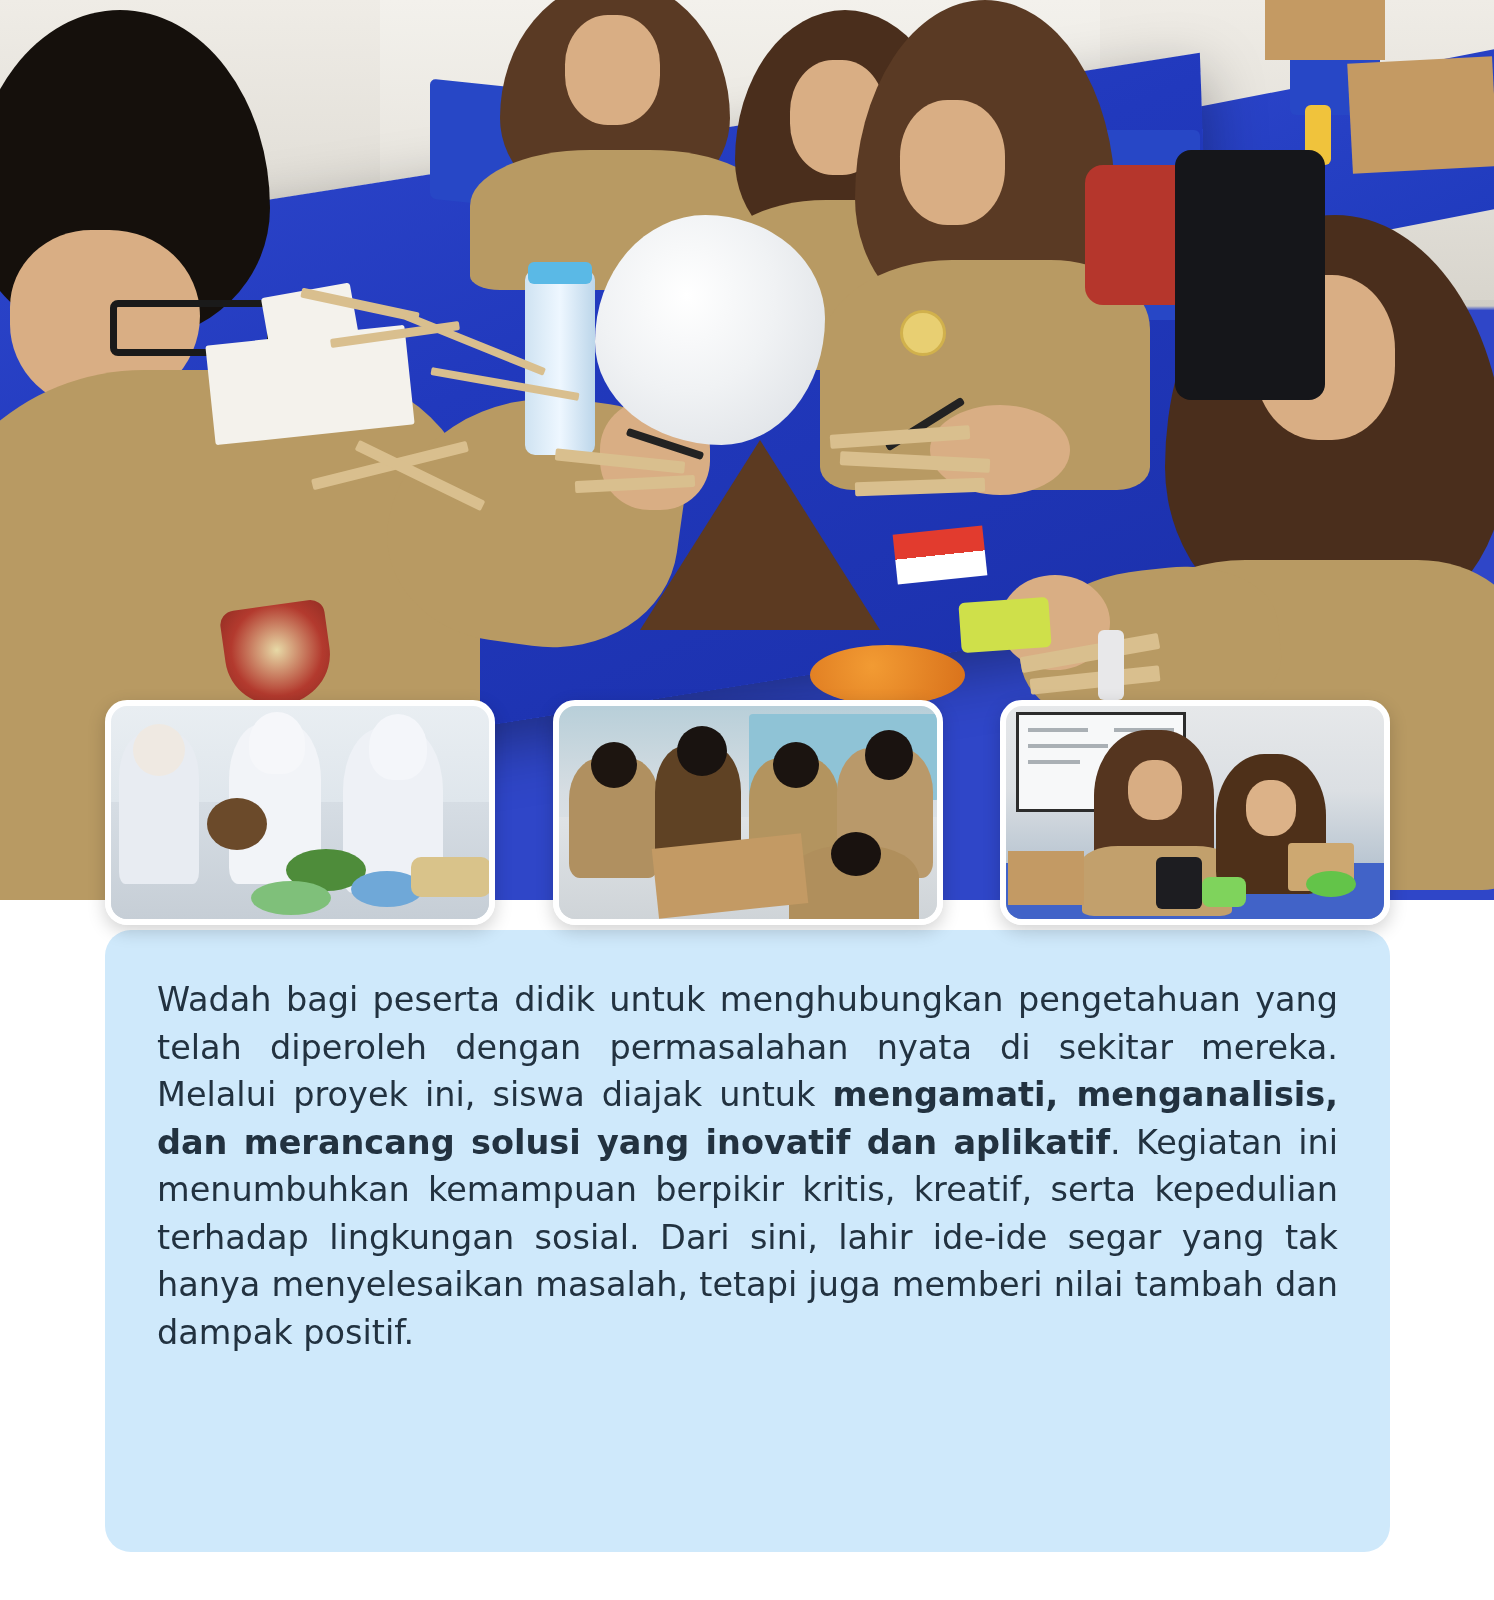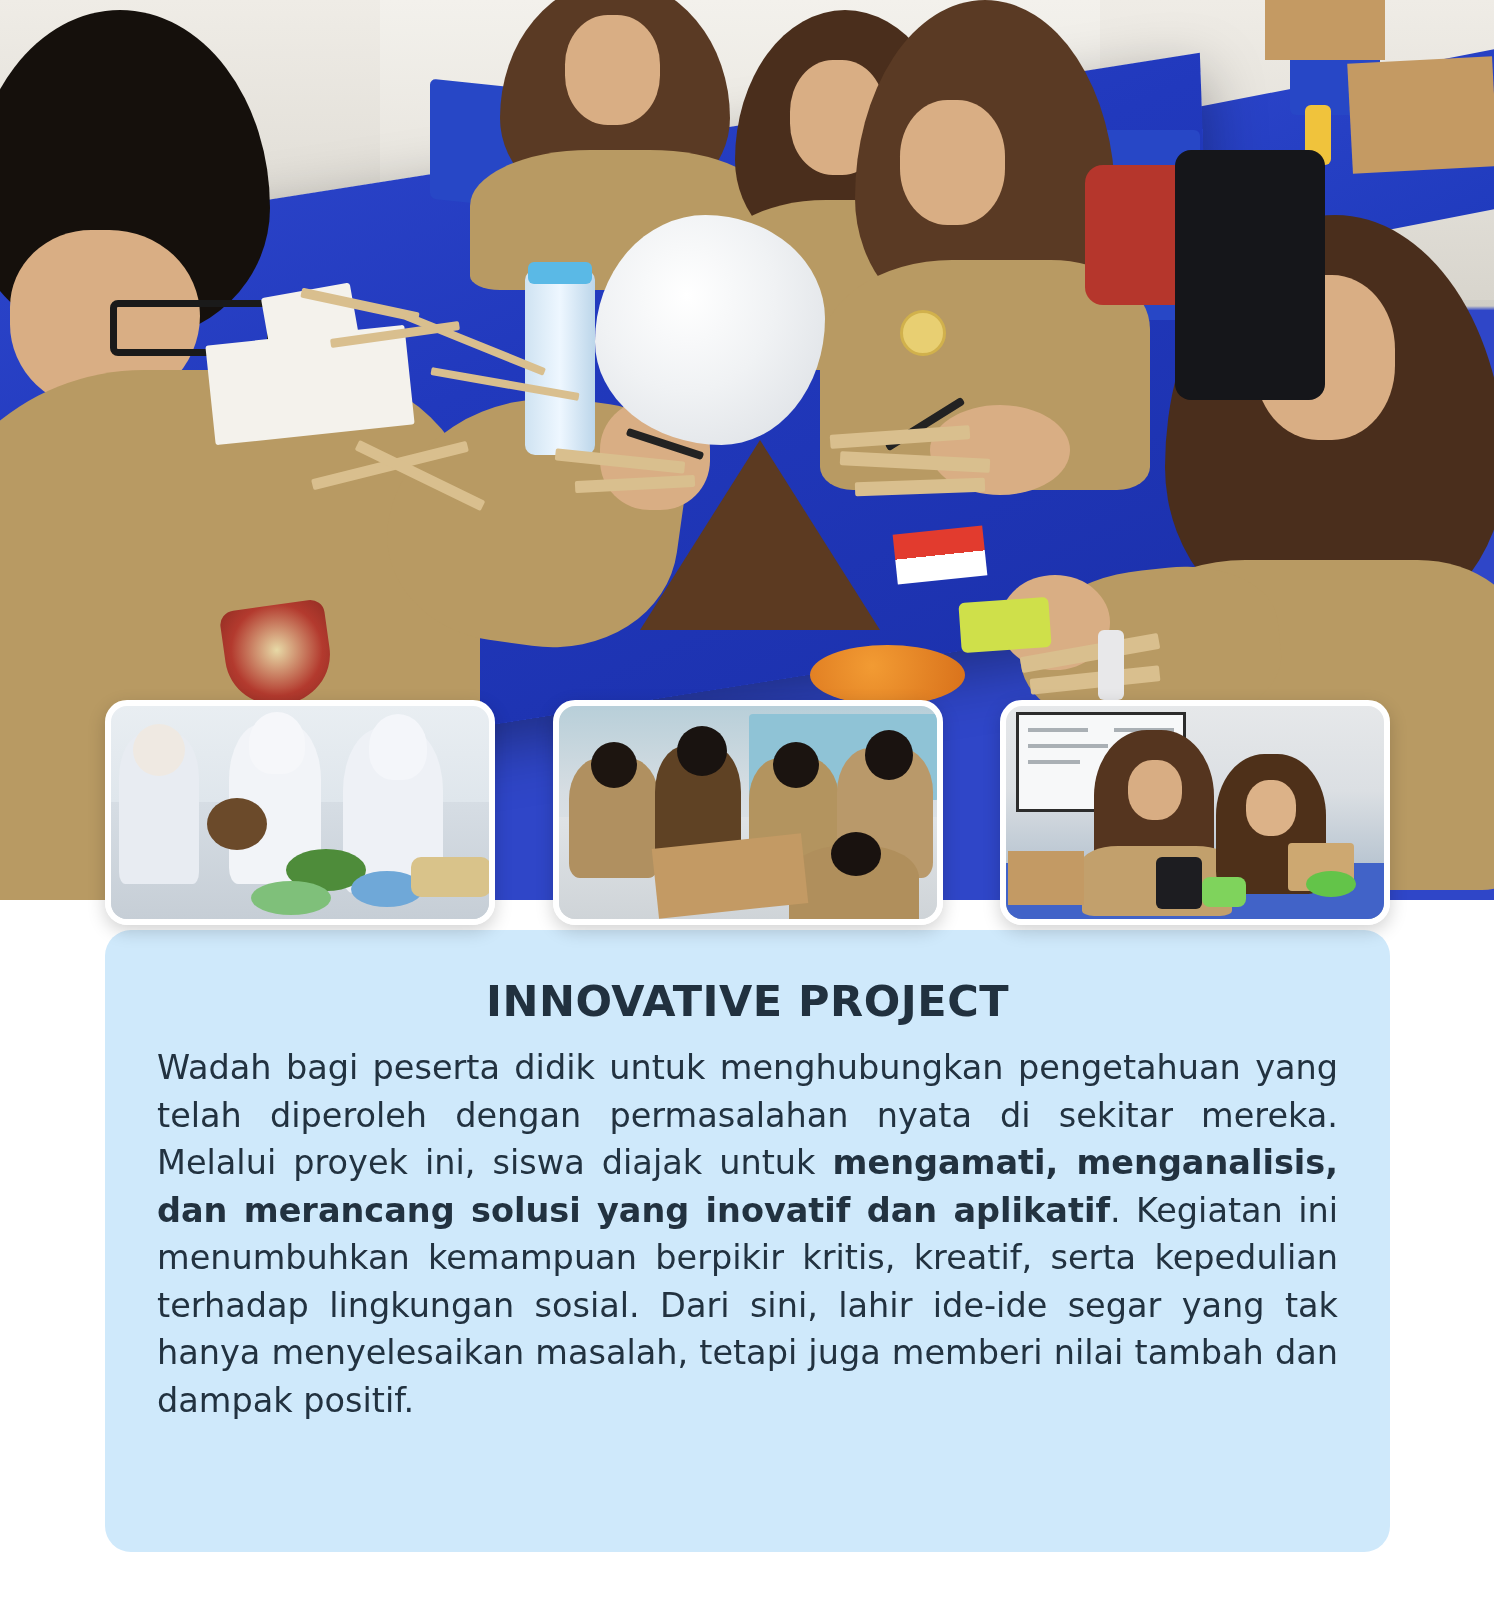--- a/index.html
+++ b/index.html
@@ -320,17 +320,16 @@
       <div class="tshape" style="left:240px;top:74px;width:50px;height:56px;background:#dcb288;border-radius:45%;"></div>
       <div class="tshape" style="left:282px;bottom:28px;width:66px;height:48px;background:#cda871;border-radius:4px;"></div>
       <div class="tshape" style="left:300px;bottom:22px;width:50px;height:26px;background:#63c449;border-radius:50%;"></div>
       <div class="tshape" style="left:150px;bottom:10px;width:46px;height:52px;background:#1d1d21;border-radius:6px;"></div>
       <div class="tshape" style="left:196px;bottom:12px;width:44px;height:30px;background:#7fd35c;border-radius:8px;"></div>
       <div class="tshape" style="left:2px;bottom:14px;width:76px;height:54px;background:#c39a64;"></div>
     </div>
   </div>
 
   <div class="card">
-    <h1 class="card-title">INNOVATIVE PROJECT</h1>
     <p class="card-body"><span>Wadah bagi peserta didik untuk menghubungkan pengetahuan yang telah diperoleh dengan permasalahan nyata di sekitar mereka. Melalui proyek ini, siswa diajak untuk </span><b>mengamati, menganalisis, dan merancang solusi yang inovatif dan aplikatif</b><span>. Kegiatan ini menumbuhkan kemampuan berpikir kritis, kreatif, serta kepedulian terhadap lingkungan sosial. Dari sini, lahir ide-ide segar yang tak hanya menyelesaikan masalah, tetapi juga memberi nilai tambah dan dampak positif.</span></p>
   </div>
 
 </div>
 
 </body></html>

